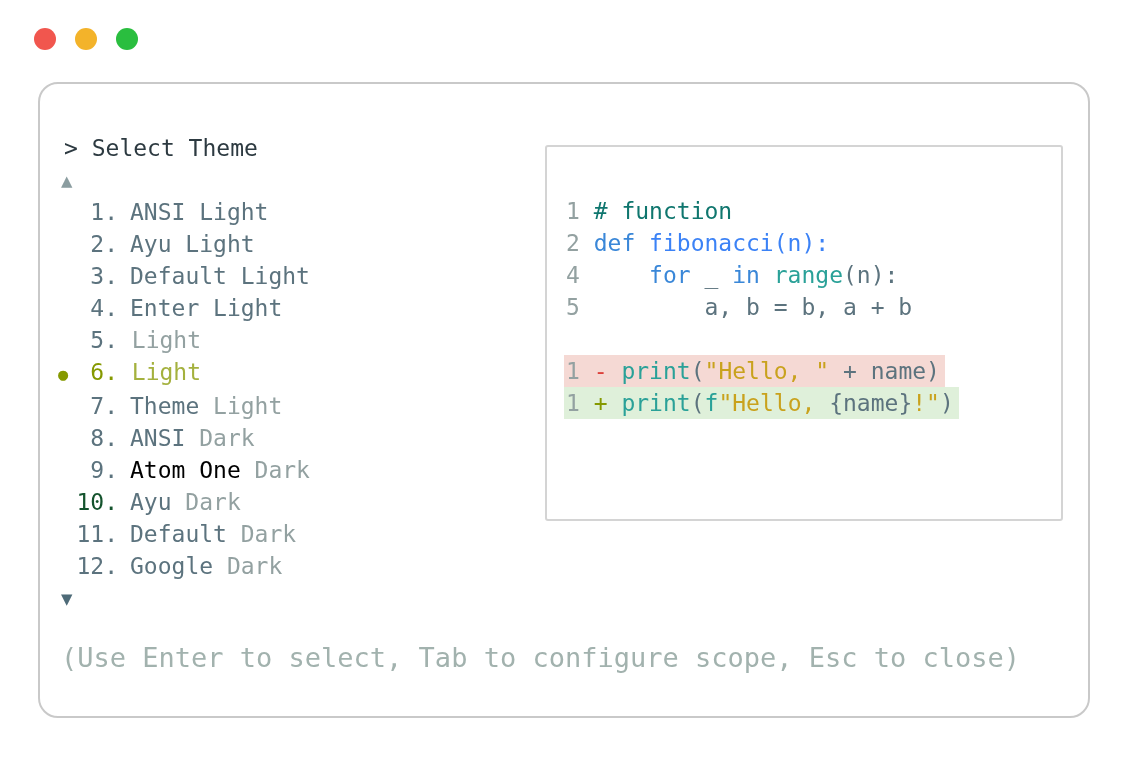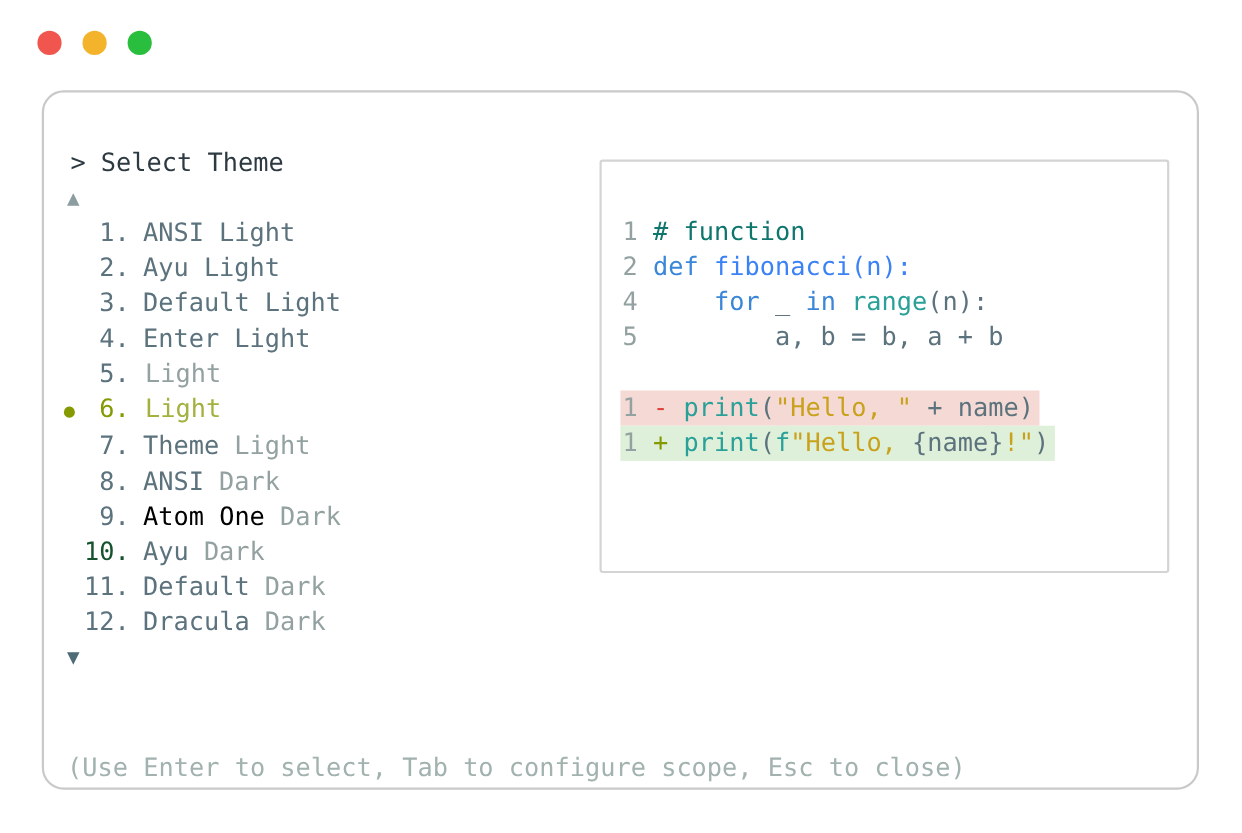--- a/index.html
+++ b/index.html
@@ -26,21 +26,21 @@
   .preview-label{font-size:23px;line-height:32px;}
   .preview-box{
     margin-top:13px;width:495px;height:324px;
     border:2px solid #d4d4d4;border-radius:3px;background:#ffffff;
     padding:48px 0 0 19px;overflow:hidden;
   }
   .code-line{font-size:23px;line-height:32px;white-space:pre;}
   .spacer{height:32px;}
   .diff-line{font-size:23px;line-height:32px;white-space:pre;}
   .hl{display:inline-block;padding:0 5px 0 2px;margin-left:-2px;}
-  .footer{position:absolute;left:21px;top:558px;font-size:23px;line-height:32px;white-space:pre;margin-top:40px;}
+  .footer{position:absolute;left:21px;top:558px;font-size:27px;line-height:32px;white-space:pre;}
 </style>
 </head>
 <body>
 
 <div class="traffic">
   <span class="dot" id="dot-close" style="background: rgb(241, 86, 78);"></span>
   <span class="dot" id="dot-min" style="background: rgb(243, 179, 42);"></span>
   <span class="dot" id="dot-zoom" style="background: rgb(42, 190, 63);"></span>
 </div>
 
@@ -110,21 +110,21 @@
         </div>
         <div class="list-row">
           <span class="marker"></span>
           <span class="num" style="color: rgb(92, 115, 126);">11.</span>
           <span class="name" style="color: rgb(92, 115, 126);">Default</span>
           <span class="suffix" style="color: rgb(147, 161, 161);">Dark</span>
         </div>
         <div class="list-row">
           <span class="marker"></span>
           <span class="num" style="color: rgb(92, 115, 126);">12.</span>
-          <span class="name" style="color: rgb(92, 115, 126);">Dracula</span>
+          <span class="name" style="color: rgb(92, 115, 126);">Google</span>
           <span class="suffix" style="color: rgb(147, 161, 161);">Dark</span>
         </div>
       </div>
     <div class="arrow" id="arrow-down" style="color: rgb(78, 107, 120);">▼</div>
   </div>
 
   <div class="right-col">
     <div class="preview-box">
       <div id="code-block">
           <div class="code-line"><span style="color: rgb(147, 161, 161);">1 </span><span style="color: #0f766e;"># function</span></div>

